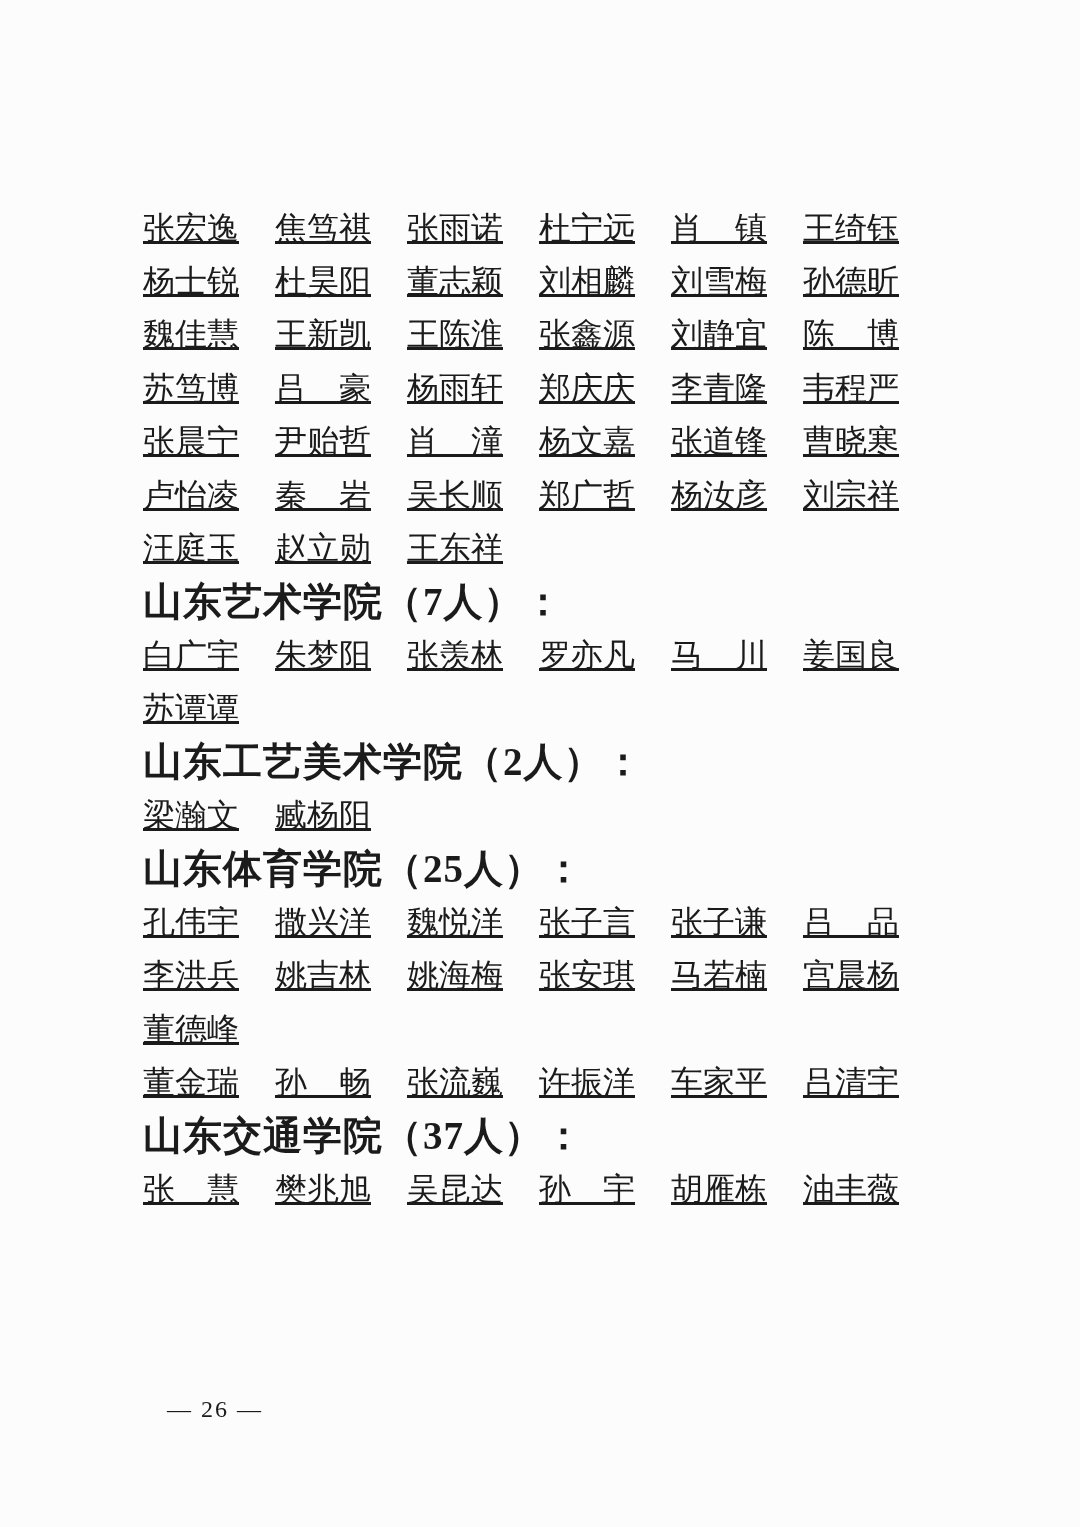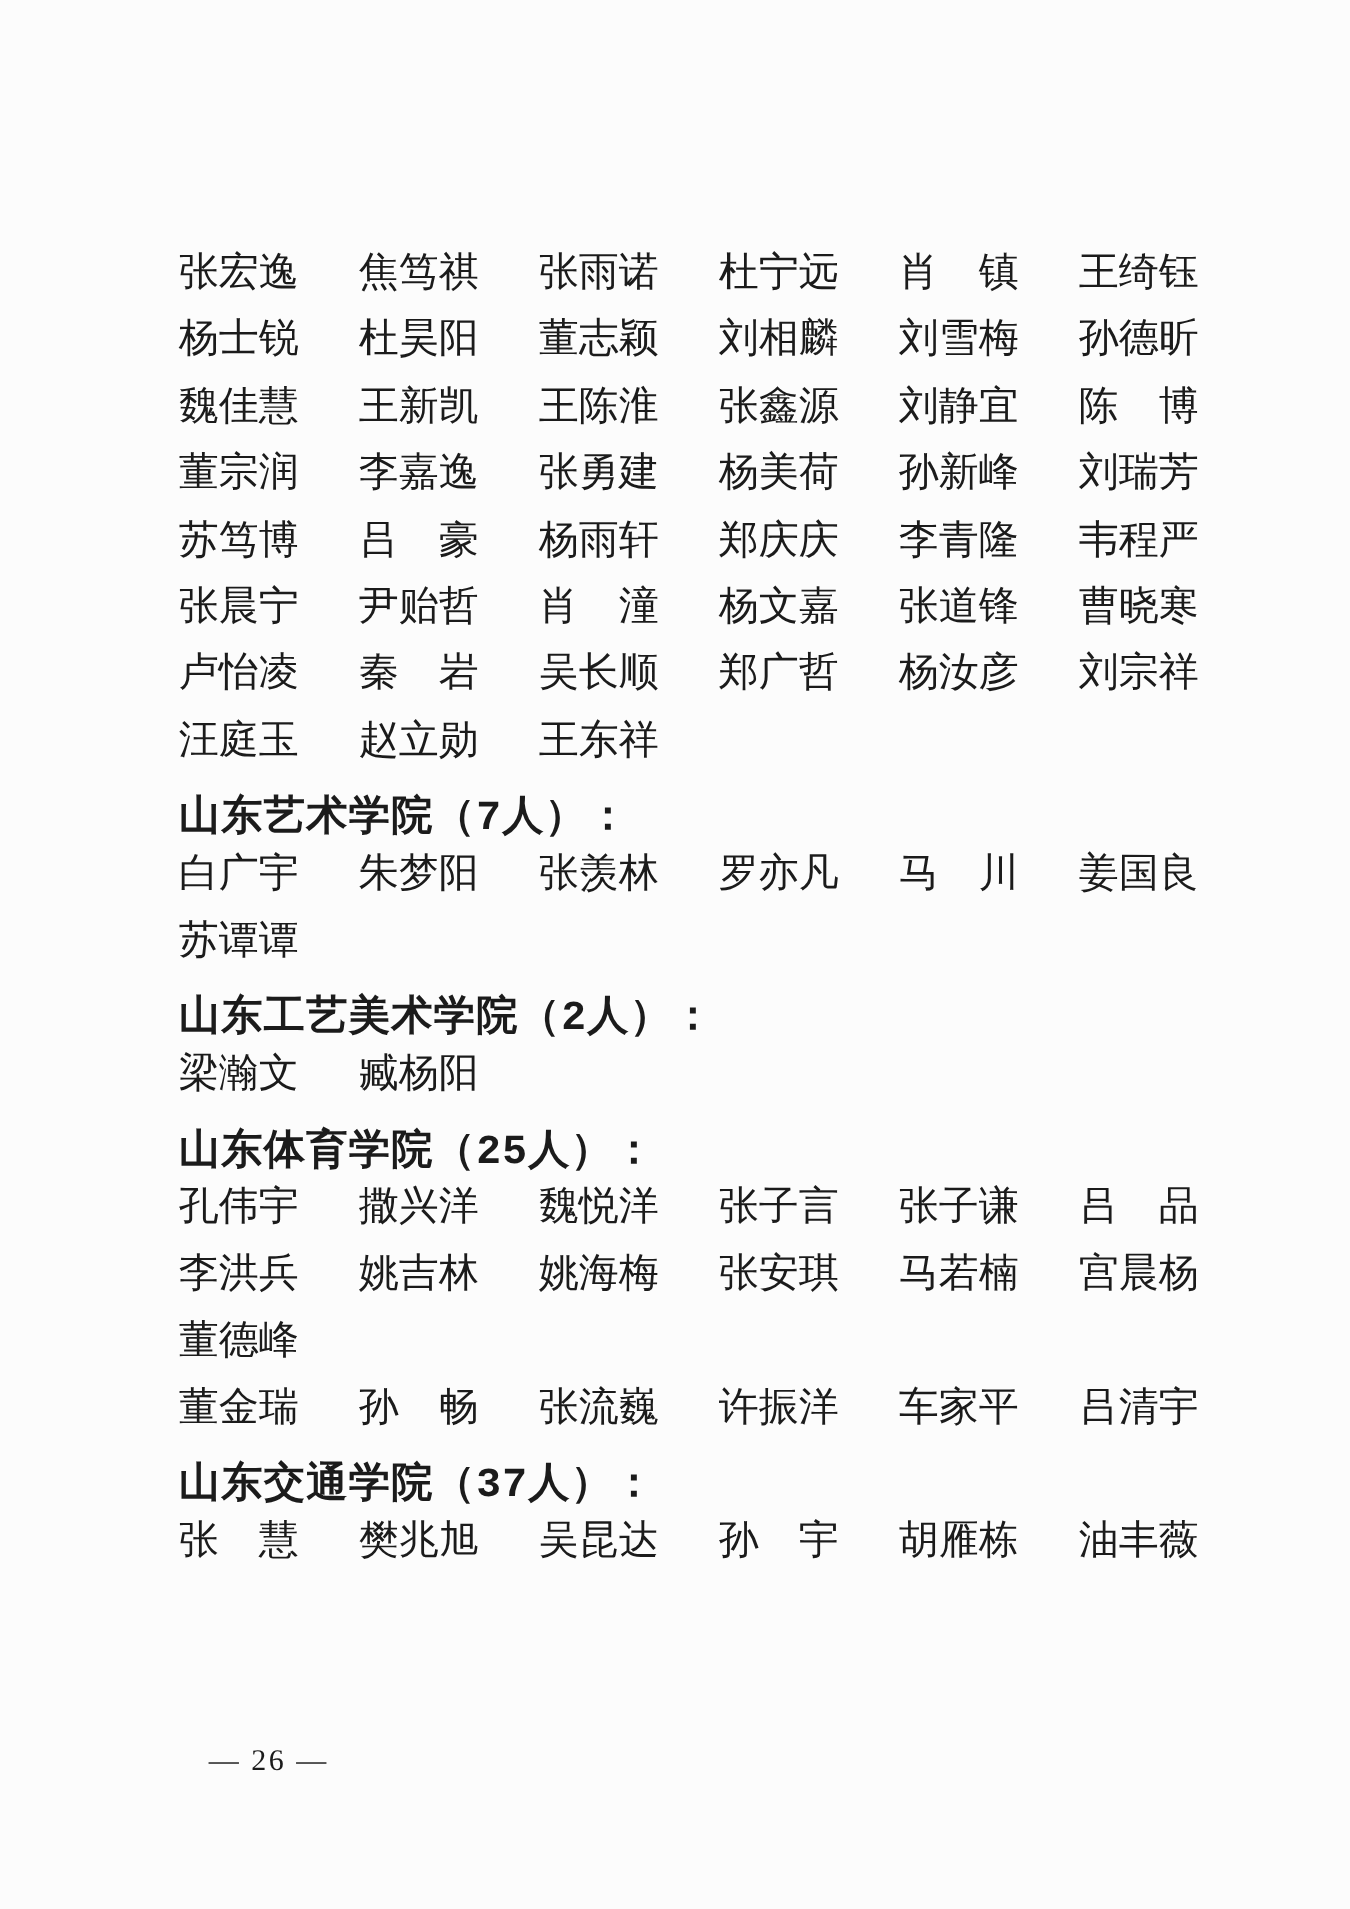--- a/index.html
+++ b/index.html
@@ -18,44 +18,46 @@
     overflow: hidden;
   }
   .content {
     position: absolute;
     left: 143px;
     top: 201px;
     width: 800px;
   }
   .name-row {
     display: flex;
-    gap: 48px;
+    gap: 36px;
     height: 53.4px;
+    align-items: center;
+    text-decoration: underline;
   }
   .person-name {
     display: inline-block;
     width: 96px;
     font-size: 32px;
     line-height: 1;
     white-space: pre;
     letter-spacing: 0;
   }
   .person-name.bold {
     font-family: "Liberation Sans", "DejaVu Sans", sans-serif;
     font-weight: 700;
   }
   .section-header {
     display: flex;
     align-items: center;
     height: 53.4px;
-    font-size: 33px;
+    font-size: 39px;
     font-weight: 700;
     letter-spacing: 1px;
     line-height: 1;
-    font-family: Liberation Mono, monospace;
+    font-family: Liberation Serif, serif;
     white-space: pre;
   }
   .page-number {
     position: absolute;
     left: 167px;
     top: 1396px;
     font-size: 24px;
     letter-spacing: 2px;
     color: #1b1b1b;
     white-space: pre;
@@ -82,28 +84,20 @@
         <span class="person-name">刘雪梅</span>
         <span class="person-name">孙德昕</span>
       </div>
       <div class="name-row">
         <span class="person-name">魏佳慧</span>
         <span class="person-name">王新凯</span>
         <span class="person-name">王陈淮</span>
         <span class="person-name">张鑫源</span>
         <span class="person-name">刘静宜</span>
         <span class="person-name">陈　博</span>
-      </div>
-      <div class="name-row">
-        <span class="person-name">董宗润</span>
-        <span class="person-name">李嘉逸</span>
-        <span class="person-name">张勇建</span>
-        <span class="person-name">杨美荷</span>
-        <span class="person-name">孙新峰</span>
-        <span class="person-name">刘瑞芳</span>
       </div>
       <div class="name-row">
         <span class="person-name">苏笃博</span>
         <span class="person-name">吕　豪</span>
         <span class="person-name">杨雨轩</span>
         <span class="person-name">郑庆庆</span>
         <span class="person-name">李青隆</span>
         <span class="person-name">韦程严</span>
       </div>
       <div class="name-row">

